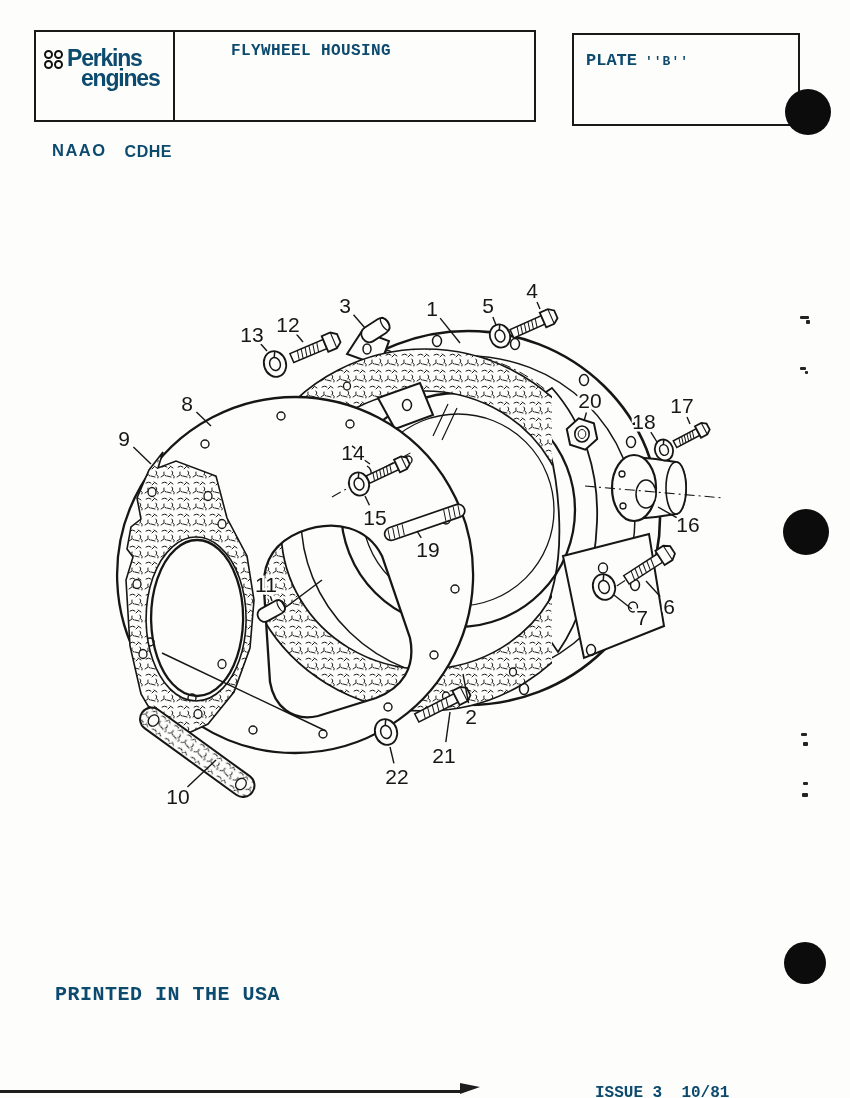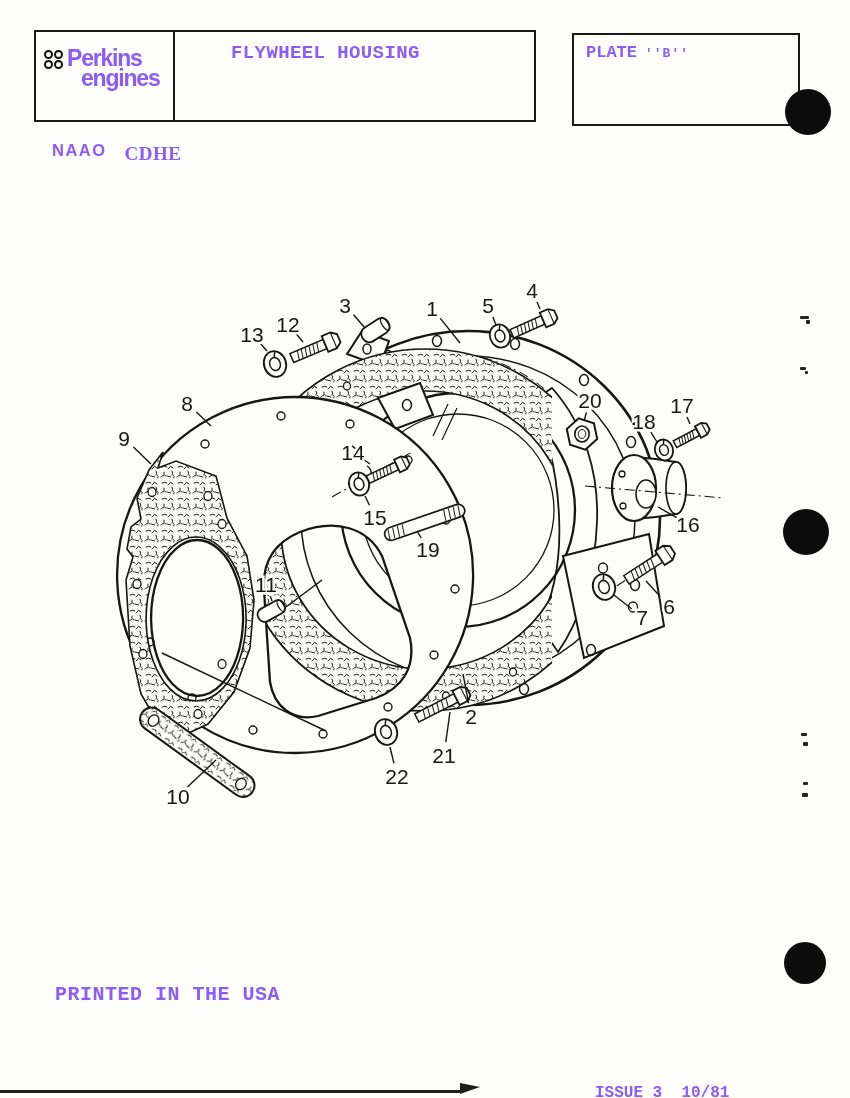--- a/index.html
+++ b/index.html
@@ -1,35 +1,35 @@
 <!DOCTYPE html>
 <html><head>
 <meta charset="utf-8">
 <style>
   html,body{margin:0;padding:0;background:#9a9a9a;}
   #page{position:relative;width:850px;height:1098px;background:#fdfdfc;overflow:hidden;
-        font-family:"Liberation Sans",sans-serif;color:#8b5cf6;}
+        font-family:"Liberation Sans",sans-serif;color:#0c4a6e;}
   .mono{font-family:"Liberation Mono",monospace;font-weight:700;}
   
   .hdr-box{position:absolute;left:34px;top:30px;width:502px;height:92px;
            border:2.4px solid #191919;box-sizing:border-box;display:flex;}
   .logo-cell{width:139px;border-right:2.4px solid #191919;box-sizing:border-box;padding:16px 0 0 8px;}
   .logo{display:flex;align-items:flex-start;}
   .logo-sym{display:grid;grid-template-columns:10px 10px;grid-auto-rows:10px;margin:2px 3px 0 0;}
   .logo-sym i{display:block;width:9px;height:9px;border:2.6px solid #111;border-radius:50%;box-sizing:border-box;}
   .logo-text{font-weight:700;font-size:23px;letter-spacing:-1.2px;line-height:20px;}
   .logo-text .l2{padding-left:14px;}
-  .title-cell{flex:1;padding:10px 0 0 56px;font-size:19px;letter-spacing:.4px;}
+  .title-cell{flex:1;padding:10px 0 0 56px;font-size:16px;letter-spacing:.4px;}
   .plate-box{position:absolute;left:572px;top:33px;width:228px;height:93px;border:2.4px solid #191919;
-             box-sizing:border-box;padding:8px 0 0 12px;font-size:17px;}
+             box-sizing:border-box;padding:16px 0 0 12px;font-size:17px;}
   .plate-box .plate-val{font-size:13px;letter-spacing:1px;margin-left:8px;}
   
   .codes{position:absolute;left:52px;top:141px;display:flex;text-align:right;}
   .naao{font-weight:700;font-size:16.5px;letter-spacing:1.5px;}
-  .cdhe{font-family:Liberation Serif, serif;font-weight:700;font-size:19px;margin:2px 0 0 18px;letter-spacing:.5px;}
+  .cdhe{font-family:Liberation Sans, sans-serif;font-weight:700;font-size:16px;margin:2px 0 0 18px;letter-spacing:.5px;}
   
   #diagram{position:absolute;left:0;top:0;}
   
   .footer-left{position:absolute;left:55px;top:983px;font-size:20px;letter-spacing:.5px;}
   .footer-right{position:absolute;left:595px;top:1040px;font-size:16px;white-space:pre;margin-top:44px;}
   
   .punch{position:absolute;border-radius:50%;background:#0c0c0c;}
   .speck{position:absolute;background:#242424;border-radius:1px;}
   .edge-line{position:absolute;left:0;top:1090px;width:462px;height:2.6px;background:#1d1d1d;}
   .edge-arrow{position:absolute;left:460px;top:1083px;width:0;height:0;

